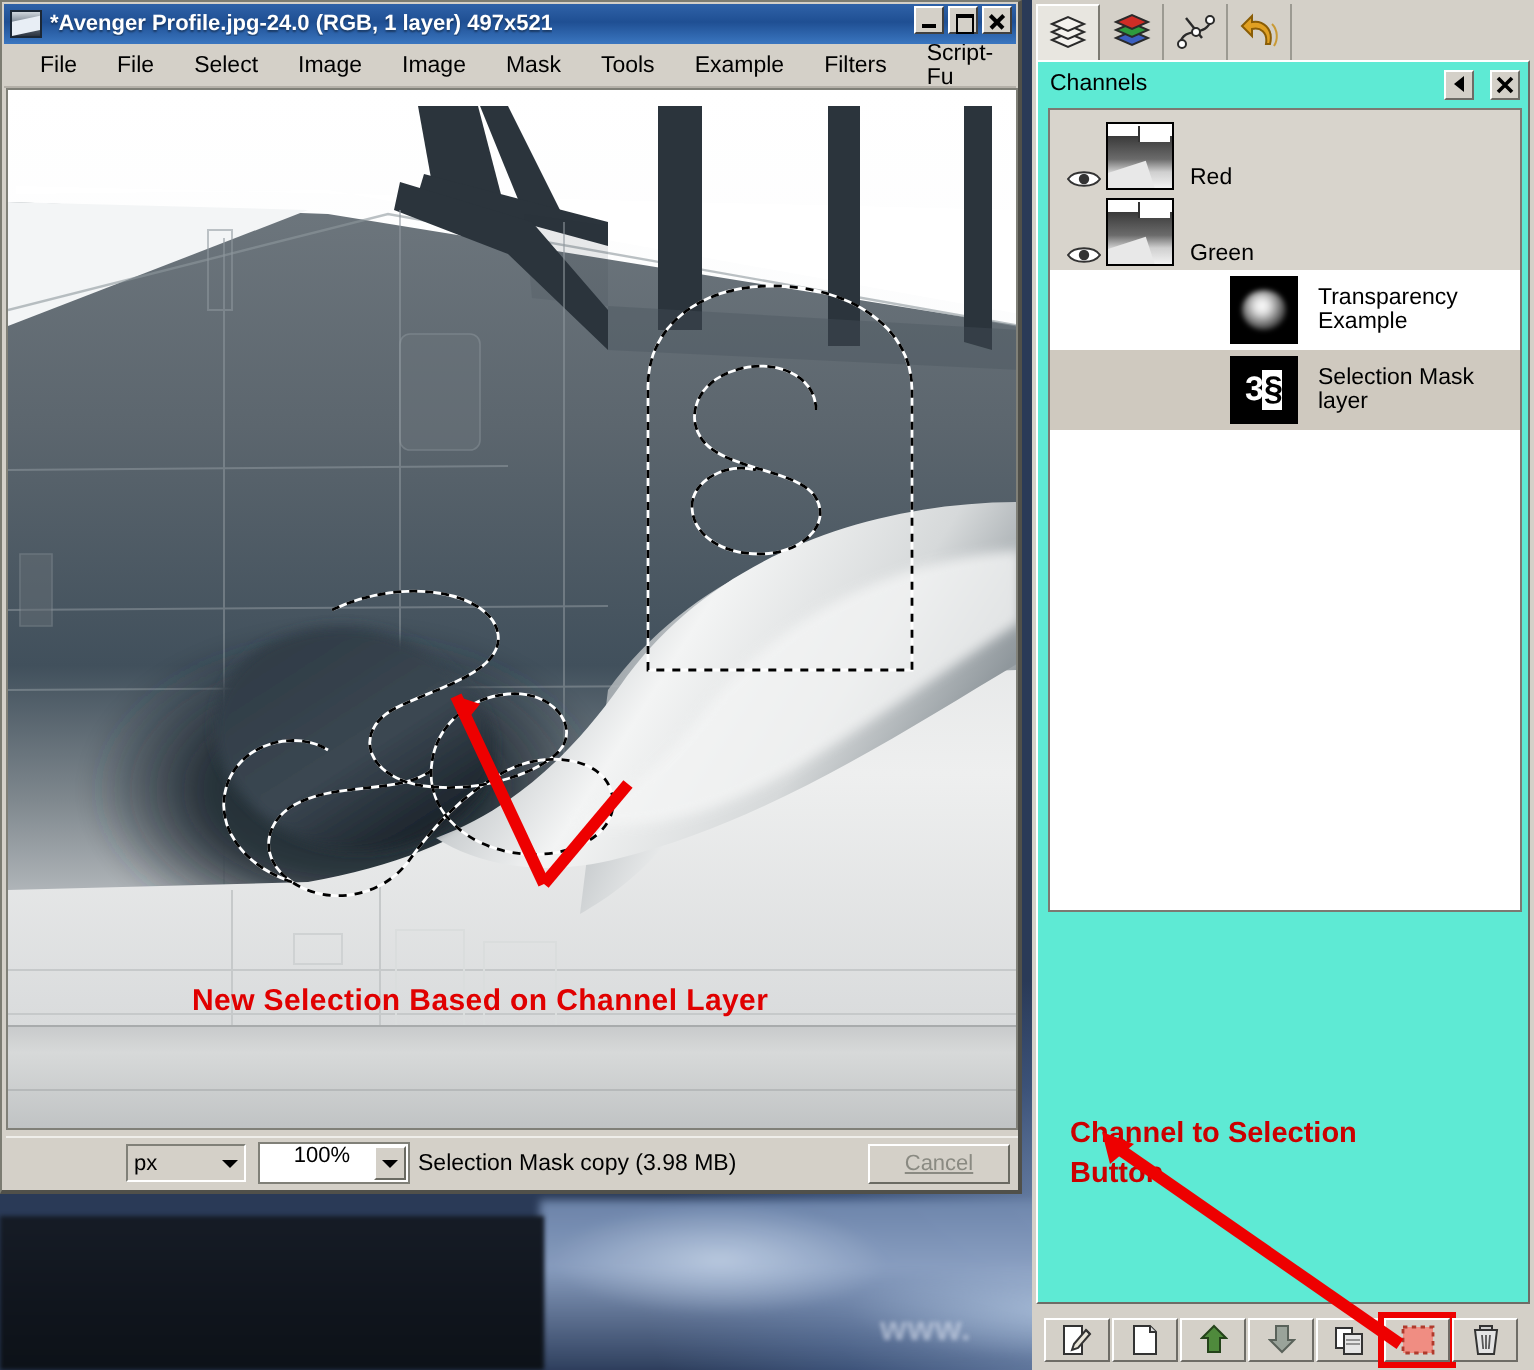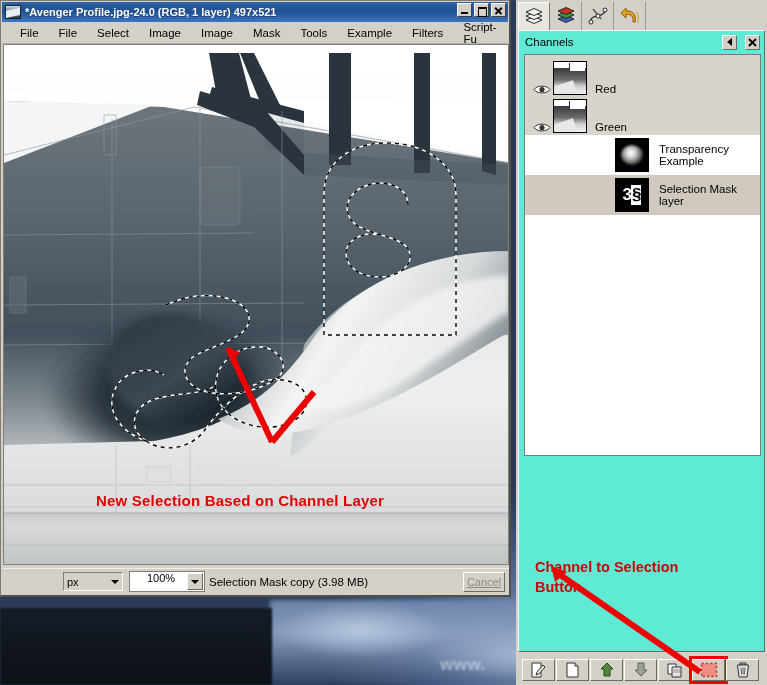--- a/index.html
+++ b/index.html
@@ -151,21 +151,21 @@
     border-top:1px solid #fff; border-left:1px solid #fff;
     border-right:1px solid #6a6a62; border-bottom:1px solid #6a6a62;
     display:flex; align-items:center; justify-content:center;
   }
   .caret-down { width:0;height:0;border-left:4px solid transparent;border-right:4px solid transparent;border-top:4px solid #000; }
   .sb-status {
     flex: 1; margin-left: 4px; font-size: 11.5px; color: #000;
     white-space: nowrap; overflow: hidden;
   }
   .sb-cancel {
-    width: 42px; height: 20px; margin-right: 2px;
+    width: 71px; height: 20px; margin-right: 2px;
     background: #d4d0c8;
     border-top:1px solid #fff; border-left:1px solid #fff;
     border-right:1px solid #6a6a62; border-bottom:1px solid #6a6a62;
     font-size: 11px; color: #8a8a82;
     display:flex; align-items:center; justify-content:center;text-decoration:underline;
   }
 
   
   .dock {
     position: absolute; left: 516px; top: 0;

